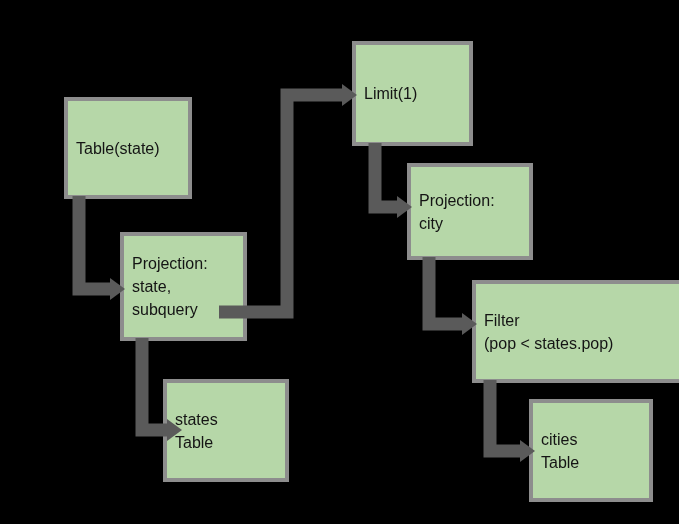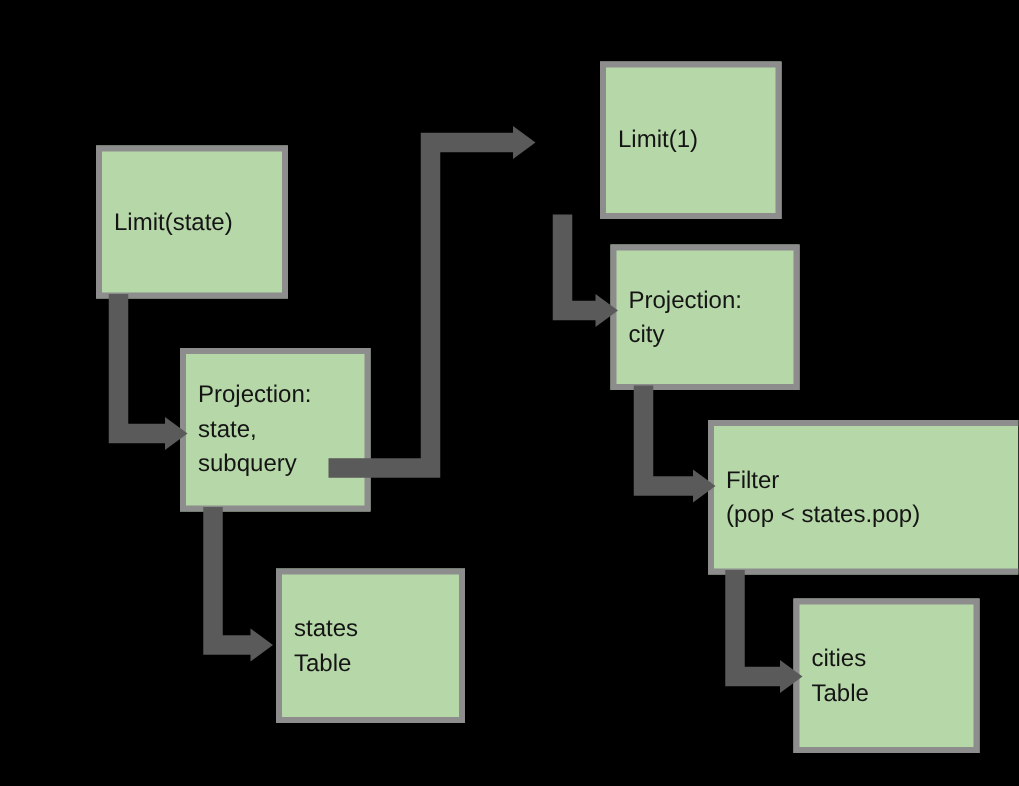--- a/index.html
+++ b/index.html
@@ -27,25 +27,25 @@
     line-height: 23px;
     z-index: 1;
   }
   .node .label {
     padding-left: 8px;
     padding-right: 4px;
     white-space: pre-line;
   }
   
   .node-sort        { left: 64px;  top: 97px;  width: 128px; height: 102px; }
-  .node-limit       { left: 352px; top: 41px;  width: 121px; height: 105px; margin-left: 48px; }
+  .node-limit       { left: 352px; top: 41px;  width: 121px; height: 105px; }
   .node-proj-city   { left: 407px; top: 163px; width: 126px; height: 97px; }
   .node-proj-state  { left: 120px; top: 232px; width: 127px; height: 109px; }
   .node-filter      { left: 472px; top: 280px; width: 228px; height: 103px; }
-  .node-states      { left: 184px; top: 379px; width: 126px; height: 103px; }
+  .node-states      { left: 163px; top: 379px; width: 126px; height: 103px; }
   .node-cities      { left: 529px; top: 399px; width: 124px; height: 103px; }
 
   .edges-layer {
     position: absolute;
     left: 0;
     top: 0;
     width: 679px;
     height: 524px;
     z-index: 2;
     pointer-events: none;
@@ -61,21 +61,21 @@
     fill: #5a5a5a;
     stroke: none;
   }
 </style>
 </head>
 <body>
 
 <div class="canvas">
 
   <div class="node node-sort">
-    <span class="label">Limit(state)</span>
+    <span class="label">Table(state)</span>
   </div>
 
   <div class="node node-limit">
     <span class="label">Limit(1)</span>
   </div>
 
   <div class="node node-proj-city">
     <span class="label">Projection:
 city</span>
   </div>

